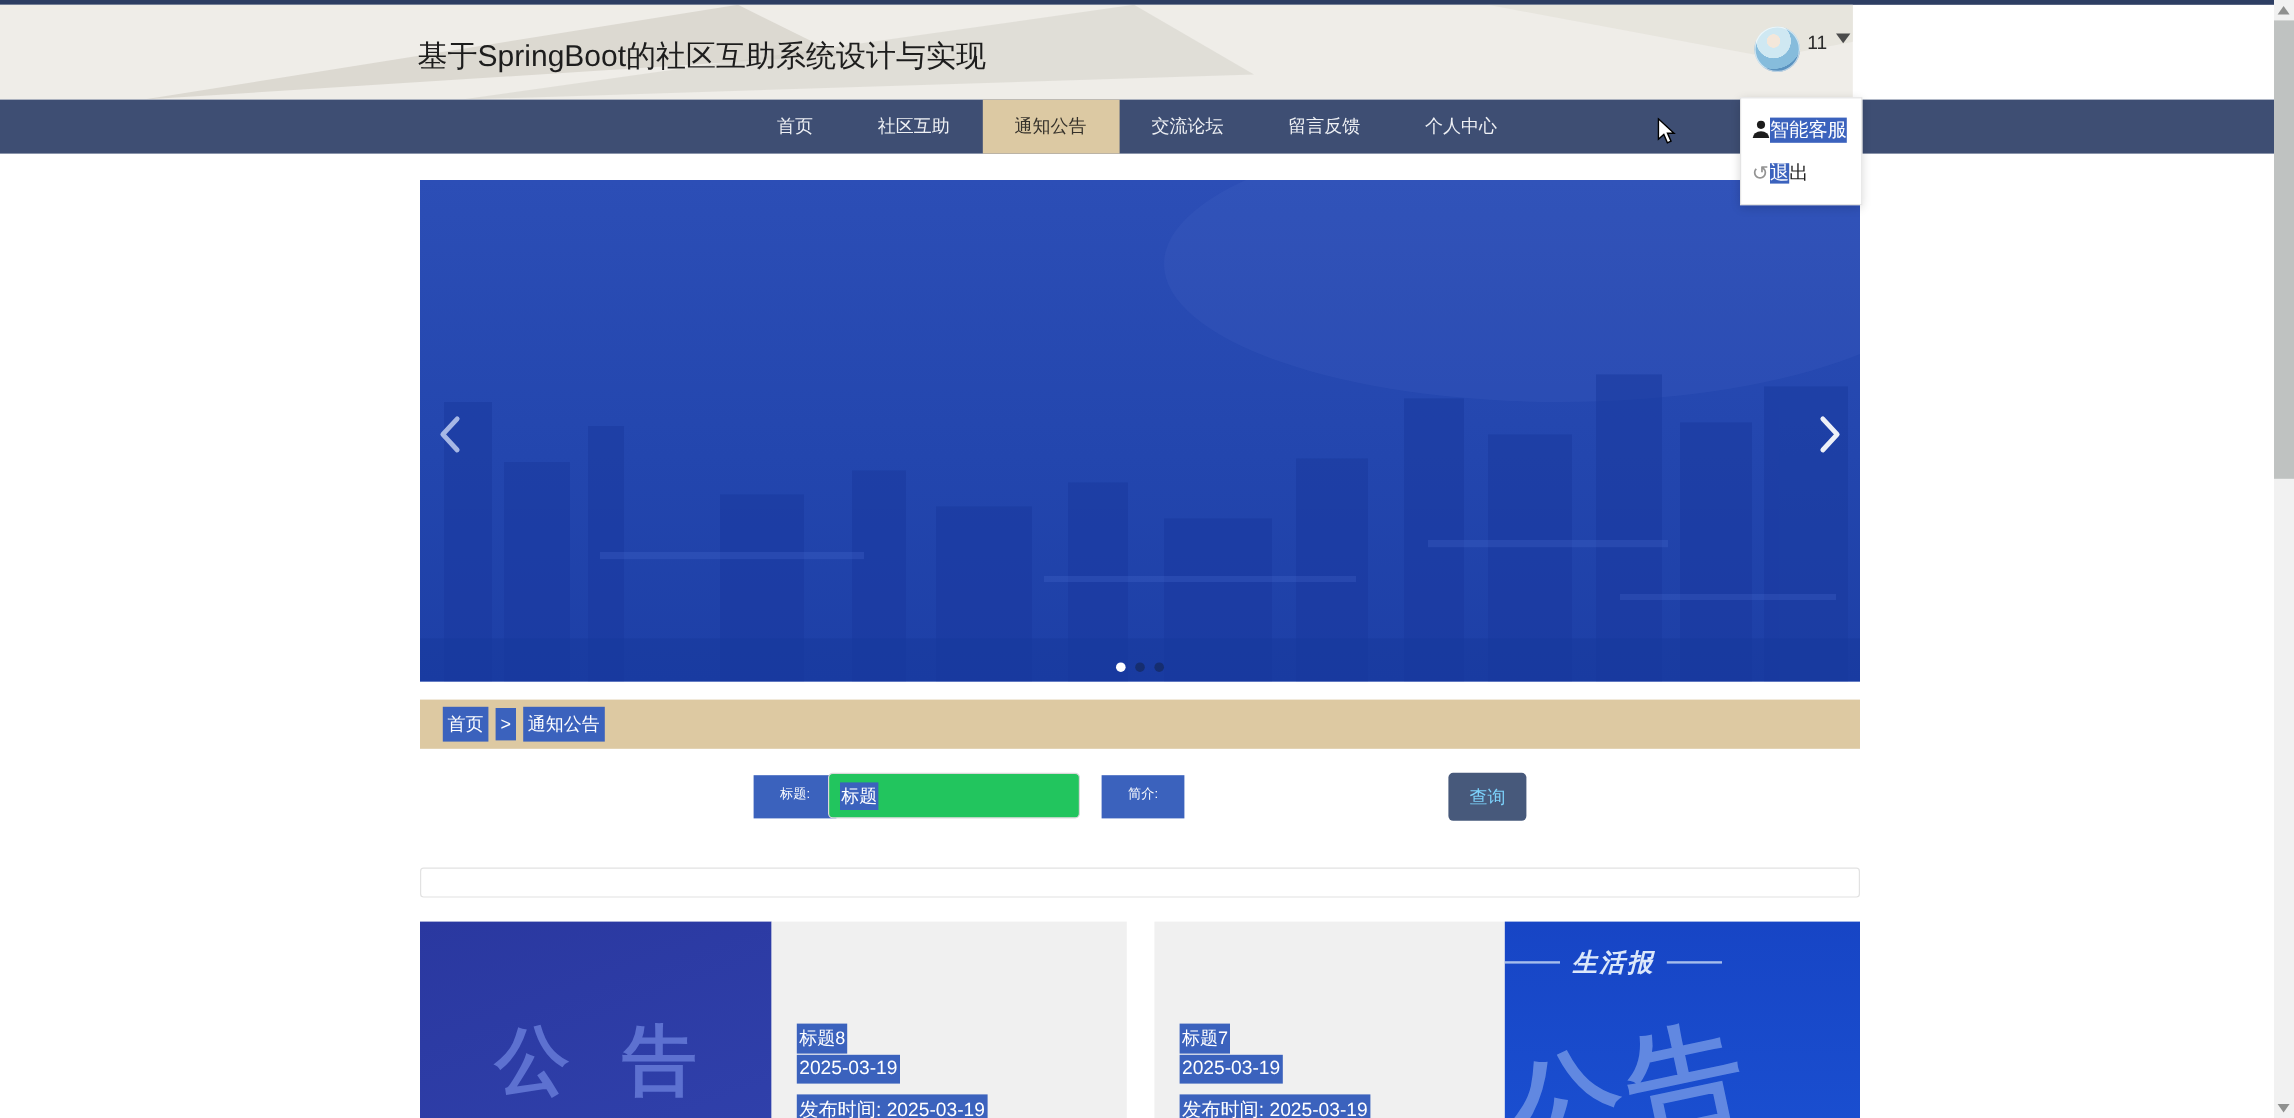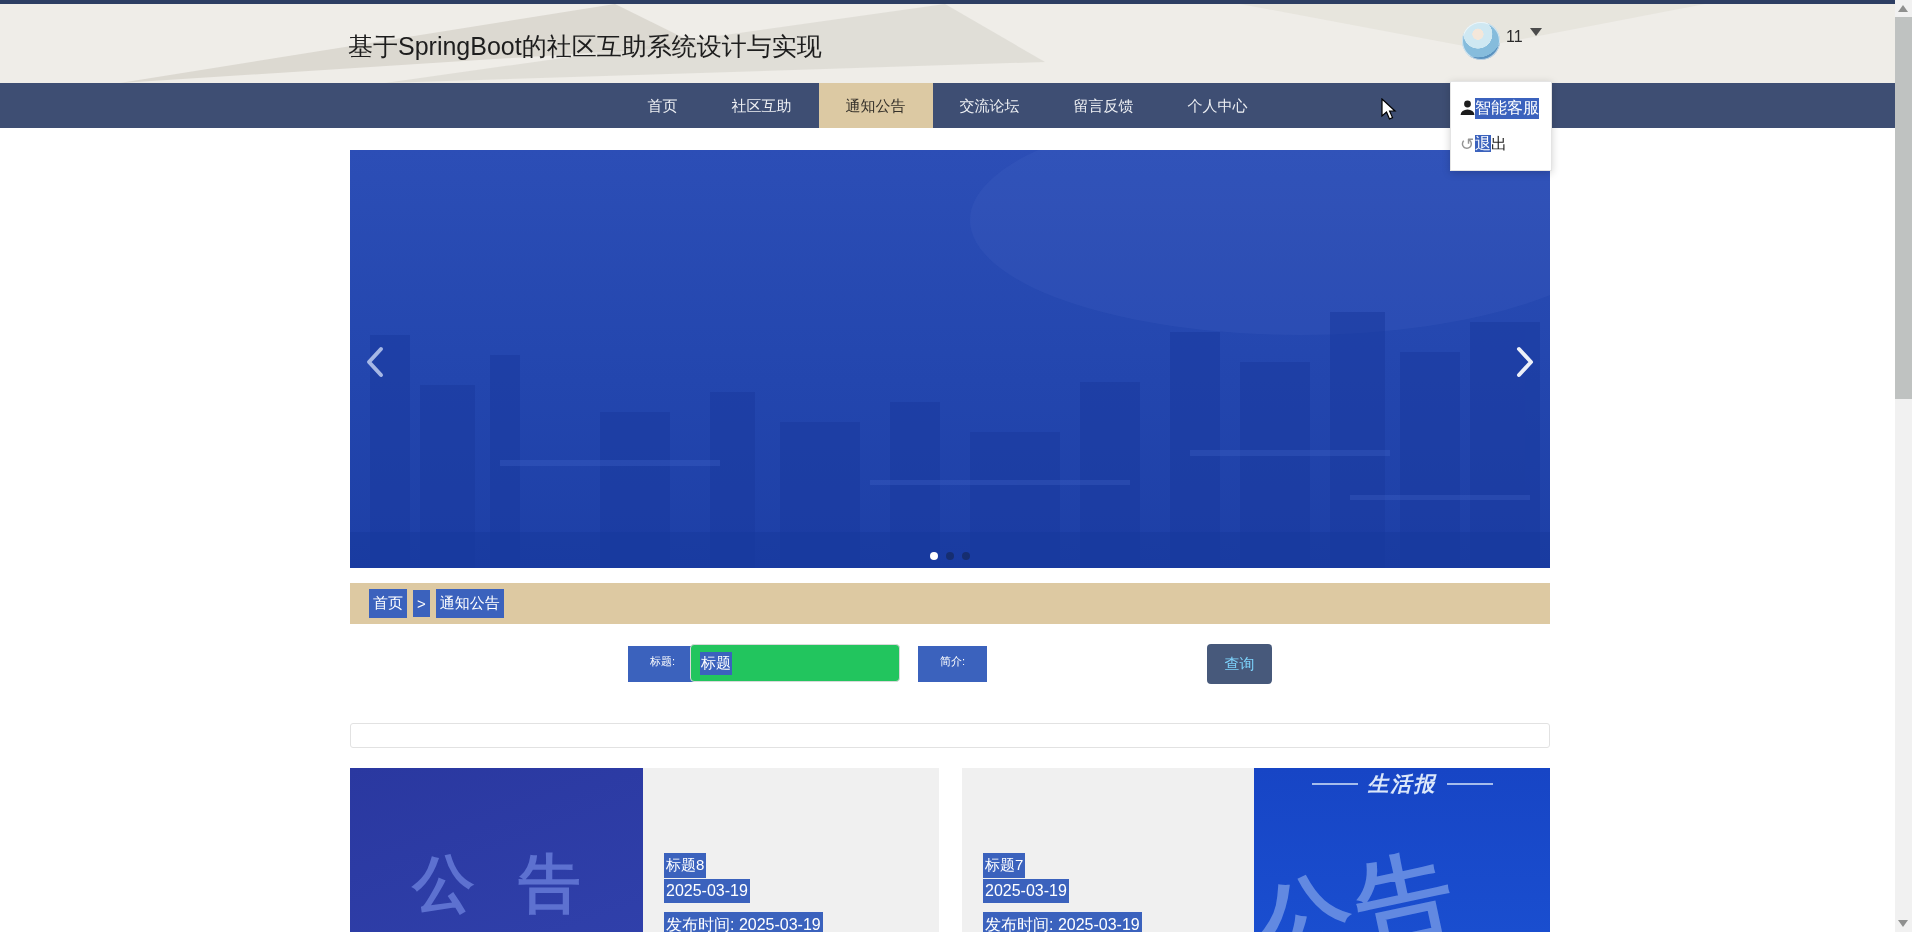--- a/index.html
+++ b/index.html
@@ -4,21 +4,21 @@
 <style>
   html,body{margin:0;padding:0;}
   body{width:1912px;height:932px;overflow:hidden;background:#fff;
        font-family:"Liberation Sans","DejaVu Sans",sans-serif;position:relative;}
   .page{position:absolute;left:0;top:0;width:1912px;height:932px;overflow:hidden;}
 
   
   .topstrip{position:absolute;left:0;top:0;width:1895px;height:4px;background:#2d3e63;}
 
   
-  .header{position:absolute;left:0;top:4px;width:1895px;height:79px;background:#efede8;overflow:hidden;}
+  .header{position:absolute;left:0;top:4px;width:1544px;height:79px;background:#efede8;overflow:hidden;}
   .header-deco{position:absolute;left:0;top:0;width:1895px;height:79px;}
   .site-title{position:absolute;left:348px;top:26px;font-size:25px;color:#1d1d1d;white-space:nowrap;}
   .avatar{position:absolute;left:1462px;top:18px;width:38px;height:38px;border-radius:50%;
           background:radial-gradient(circle at 42% 32%,#f4e7da 0 16%,#cfe8f2 17% 42%,#86bcdc 43% 68%,#5a92bf 69%);
           box-shadow:0 0 0 1px rgba(255,255,255,.6) inset;}
   .user-trigger{position:absolute;left:1506px;top:24px;height:28px;display:flex;align-items:flex-start;gap:7px;}
   .username{font-size:16px;color:#2b2b2b;}
   .caret{width:0;height:0;border-left:6px solid transparent;border-right:6px solid transparent;border-top:8px solid #4c4c4c;}
 
   
@@ -71,21 +71,21 @@
   .gonggao1{position:absolute;left:0;right:0;top:74px;text-align:center;font-size:62px;font-weight:bold;
             color:#5d71d0;letter-spacing:44px;text-indent:44px;white-space:nowrap;}
   .card-info{background:#f0f0f0;}
   .info1{left:293px;width:296px;}
   .info2{left:612px;width:292px;}
   .card-img2{left:904px;width:296px;background:linear-gradient(180deg,#1745c5,#1b52d4);overflow:hidden;}
   .info-pad{position:absolute;left:21px;top:85px;display:flex;flex-direction:column;align-items:flex-start;}
   .n-title{font-size:15px;padding:3px 2px;margin-bottom:1px;}
   .n-date{font-size:16px;padding:3px 2px;}
   .n-pub{font-size:16px;padding:3px 2px;margin-top:9px;white-space:nowrap;}
-  .masthead{position:absolute;left:0;right:0;top:2px;display:flex;align-items:center;justify-content:center;gap:10px;}
+  .masthead{position:absolute;left:0;right:0;top:20px;display:flex;align-items:center;justify-content:flex-start;gap:10px;}
   .masthead .rule{width:46px;height:2px;background:rgba(214,228,248,.75);}
   .masthead .mh-text{font-size:21px;font-weight:bold;font-style:italic;color:#dbe7fa;letter-spacing:2px;}
   .gonggao2{position:absolute;left:2px;top:80px;font-size:96px;font-weight:bold;color:#6a90e4;opacity:.9;
             transform:rotate(-12deg);letter-spacing:6px;white-space:nowrap;}
 
   
   .scrollbar{position:absolute;left:1895px;top:0;width:17px;height:932px;background:#f1f1f1;}
   .sb-thumb{position:absolute;left:0;top:17px;width:17px;height:382px;background:#bfc2c1;}
   .sb-up,.sb-down{position:absolute;left:3px;width:0;height:0;border-left:5.5px solid transparent;border-right:5.5px solid transparent;}
   .sb-up{top:5px;border-bottom:7px solid #8f908f;}

